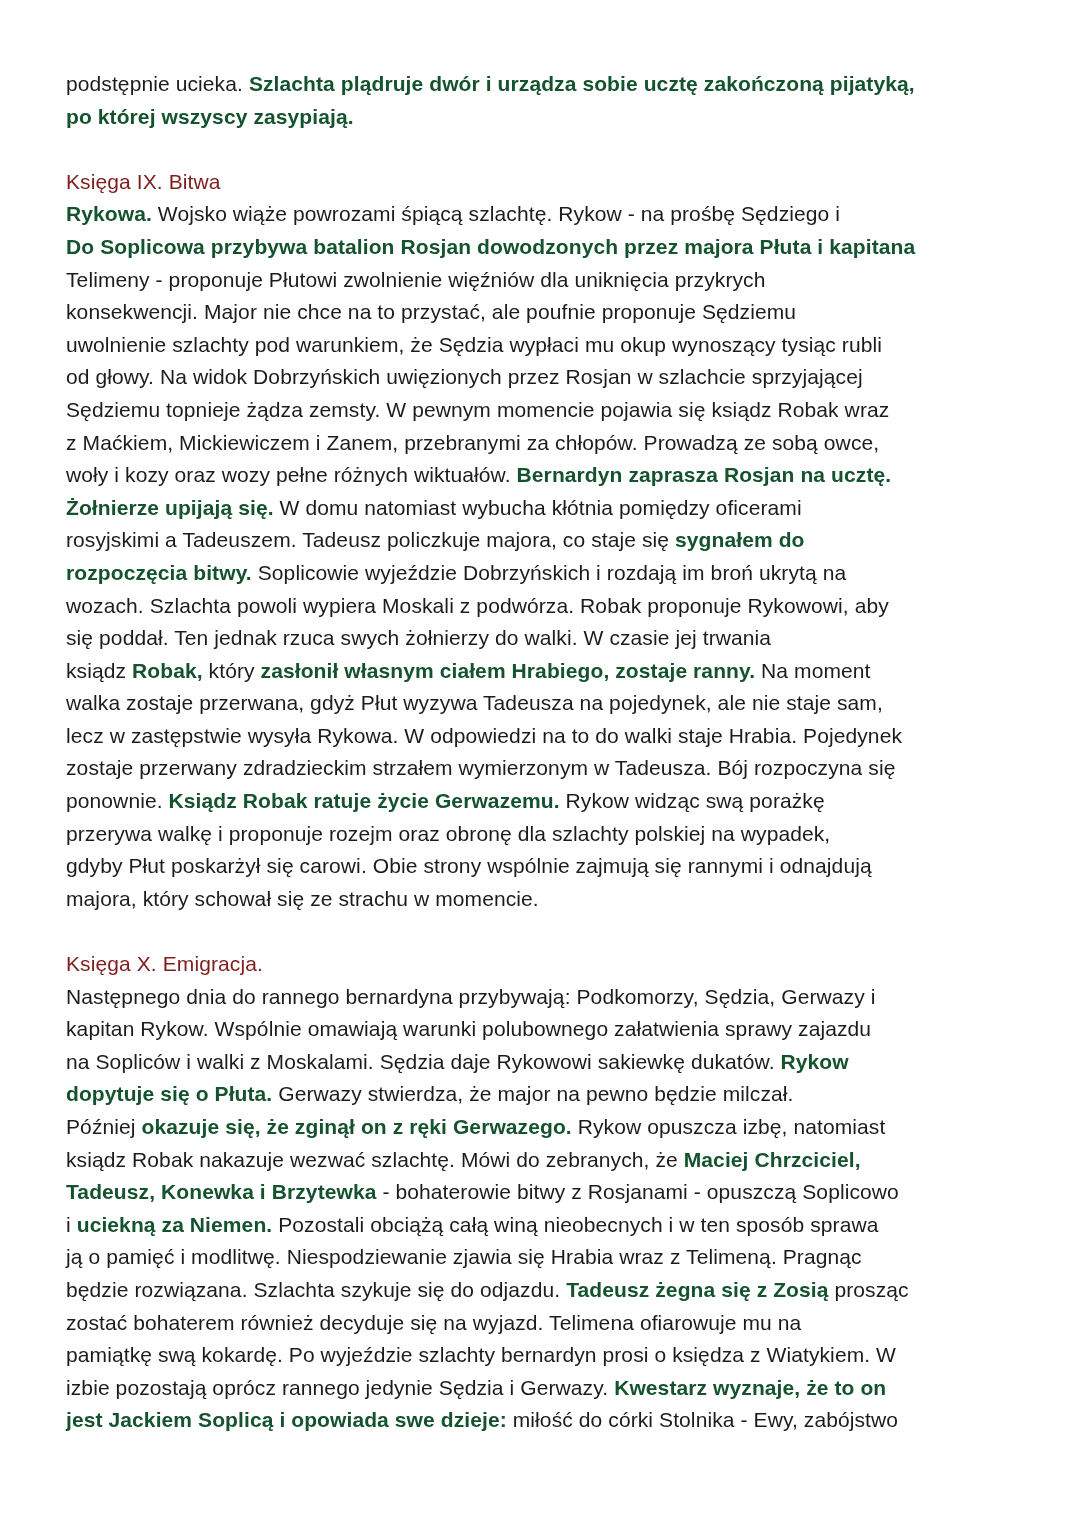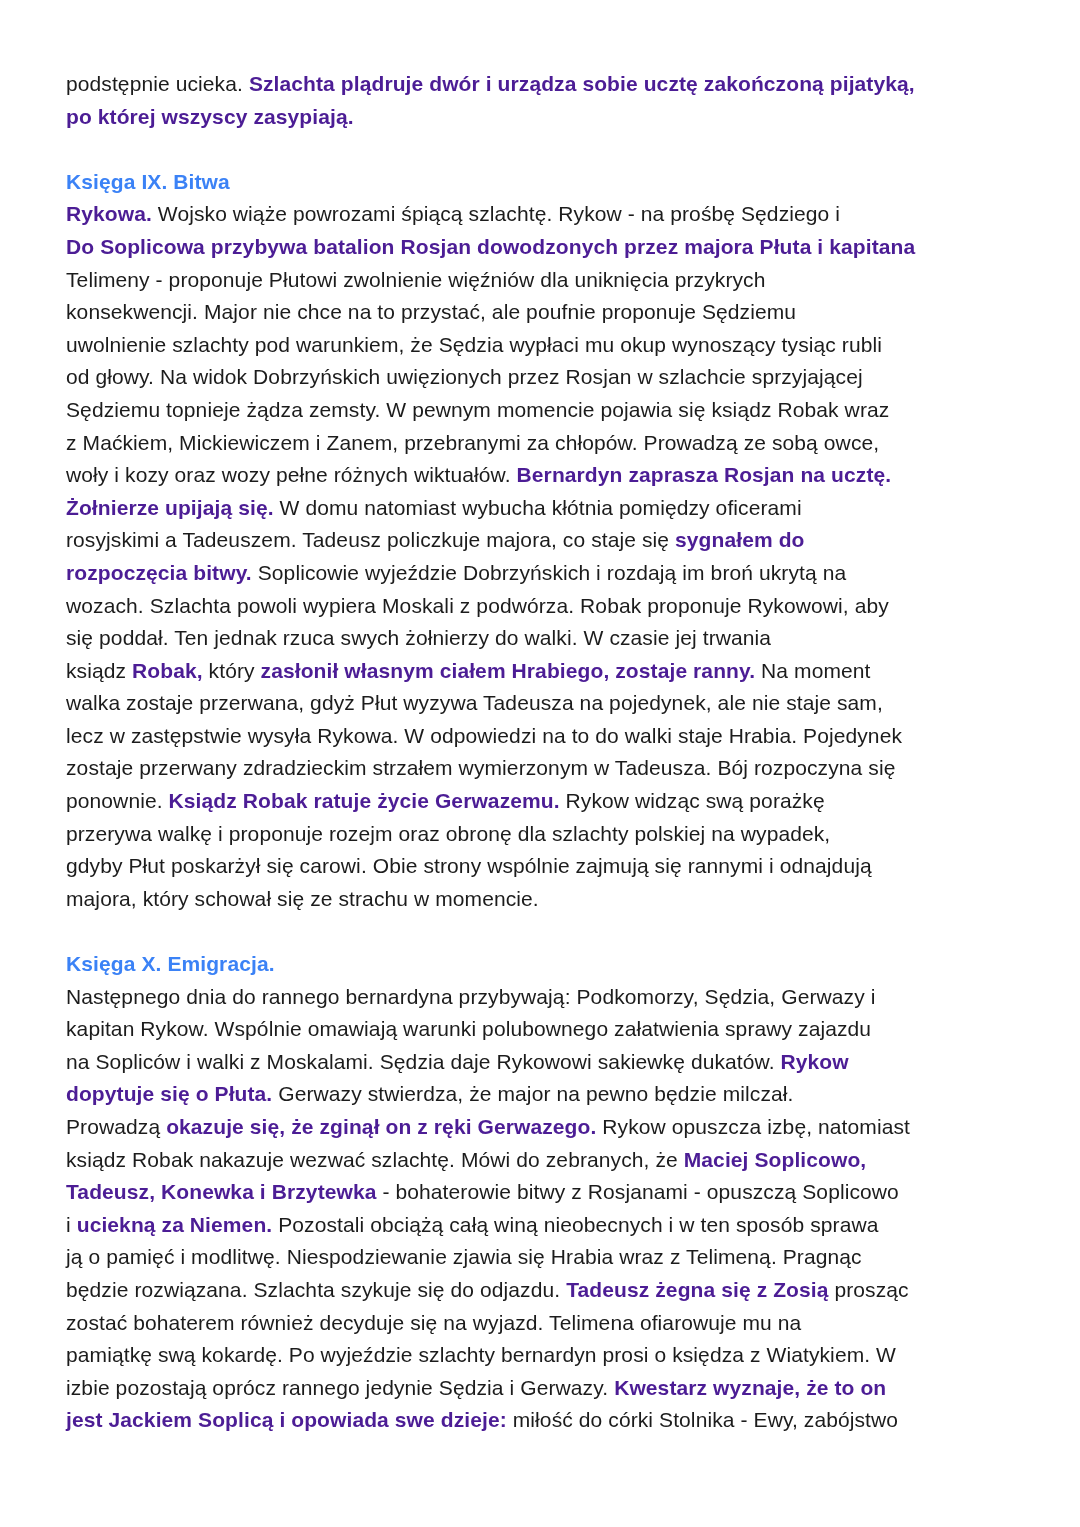--- a/index.html
+++ b/index.html
@@ -5,22 +5,22 @@
   html, body { margin: 0; padding: 0; background: #ffffff; }
   body { width: 1080px; height: 1527px; overflow: hidden; position: relative; }
   .page {
     position: absolute; left: 66px; top: 68px; width: 960px;
     font-family: "Liberation Sans", "DejaVu Sans", sans-serif;
     font-size: 21px; line-height: 32.6px; color: #1c1c1c;
     letter-spacing: 0.1px;
   }
   .line { white-space: nowrap; height: 32.6px; }
   .blank { height: 32.6px; }
-  b { font-weight: 700; color: #4c1d95; }
-  .heading { font-weight: 700; color: #3b82f6; }
+  b { font-weight: 700; color: #14532d; }
+  .heading { font-weight: 400; color: #7f1d1d; }
 </style>
 </head>
 <body>
 
 <div class="page">
   <div id="intro">
       <div class="line"><span>podstępnie ucieka. </span><b>Szlachta plądruje dwór i urządza sobie ucztę zakończoną pijatyką,</b></div>
       <div class="line"><b>po której wszyscy zasypiają.</b></div>
     </div>
   <div class="blank"></div>
@@ -52,22 +52,22 @@
       </div>
   </div>
   <div class="blank"></div>
   <div>
     <div class="line heading">Księga X. Emigracja.</div>
     <div id="sec1">
         <div class="line"><span>Następnego dnia do rannego bernardyna przybywają: Podkomorzy, Sędzia, Gerwazy i</span></div>
         <div class="line"><span>kapitan Rykow. Wspólnie omawiają warunki polubownego załatwienia sprawy zajazdu</span></div>
         <div class="line"><span>na Sopliców i walki z Moskalami. Sędzia daje Rykowowi sakiewkę dukatów. </span><b>Rykow</b></div>
         <div class="line"><b>dopytuje się o Płuta.</b><span> Gerwazy stwierdza, że major na pewno będzie milczał.</span></div>
-        <div class="line"><span>Prowadzą </span><b>okazuje się, że zginął on z ręki Gerwazego.</b><span> Rykow opuszcza izbę, natomiast</span></div>
-        <div class="line"><span>ksiądz Robak nakazuje wezwać szlachtę. Mówi do zebranych, że </span><b>Maciej Soplicowo,</b></div>
+        <div class="line"><span>Później </span><b>okazuje się, że zginął on z ręki Gerwazego.</b><span> Rykow opuszcza izbę, natomiast</span></div>
+        <div class="line"><span>ksiądz Robak nakazuje wezwać szlachtę. Mówi do zebranych, że </span><b>Maciej Chrzciciel,</b></div>
         <div class="line"><b>Tadeusz, Konewka i Brzytewka</b><span> - bohaterowie bitwy z Rosjanami - opuszczą Soplicowo</span></div>
         <div class="line"><span>i </span><b>uciekną za Niemen.</b><span> Pozostali obciążą całą winą nieobecnych i w ten sposób sprawa</span></div>
         <div class="line"><span>ją o pamięć i modlitwę. Niespodziewanie zjawia się Hrabia wraz z Telimeną. Pragnąc</span></div>
         <div class="line"><span>będzie rozwiązana. Szlachta szykuje się do odjazdu. </span><b>Tadeusz żegna się z Zosią</b><span> prosząc</span></div>
         <div class="line"><span>zostać bohaterem również decyduje się na wyjazd. Telimena ofiarowuje mu na</span></div>
         <div class="line"><span>pamiątkę swą kokardę. Po wyjeździe szlachty bernardyn prosi o księdza z Wiatykiem. W</span></div>
         <div class="line"><span>izbie pozostają oprócz rannego jedynie Sędzia i Gerwazy. </span><b>Kwestarz wyznaje, że to on</b></div>
         <div class="line"><b>jest Jackiem Soplicą i opowiada swe dzieje:</b><span> miłość do córki Stolnika - Ewy, zabójstwo</span></div>
       </div>
   </div>

